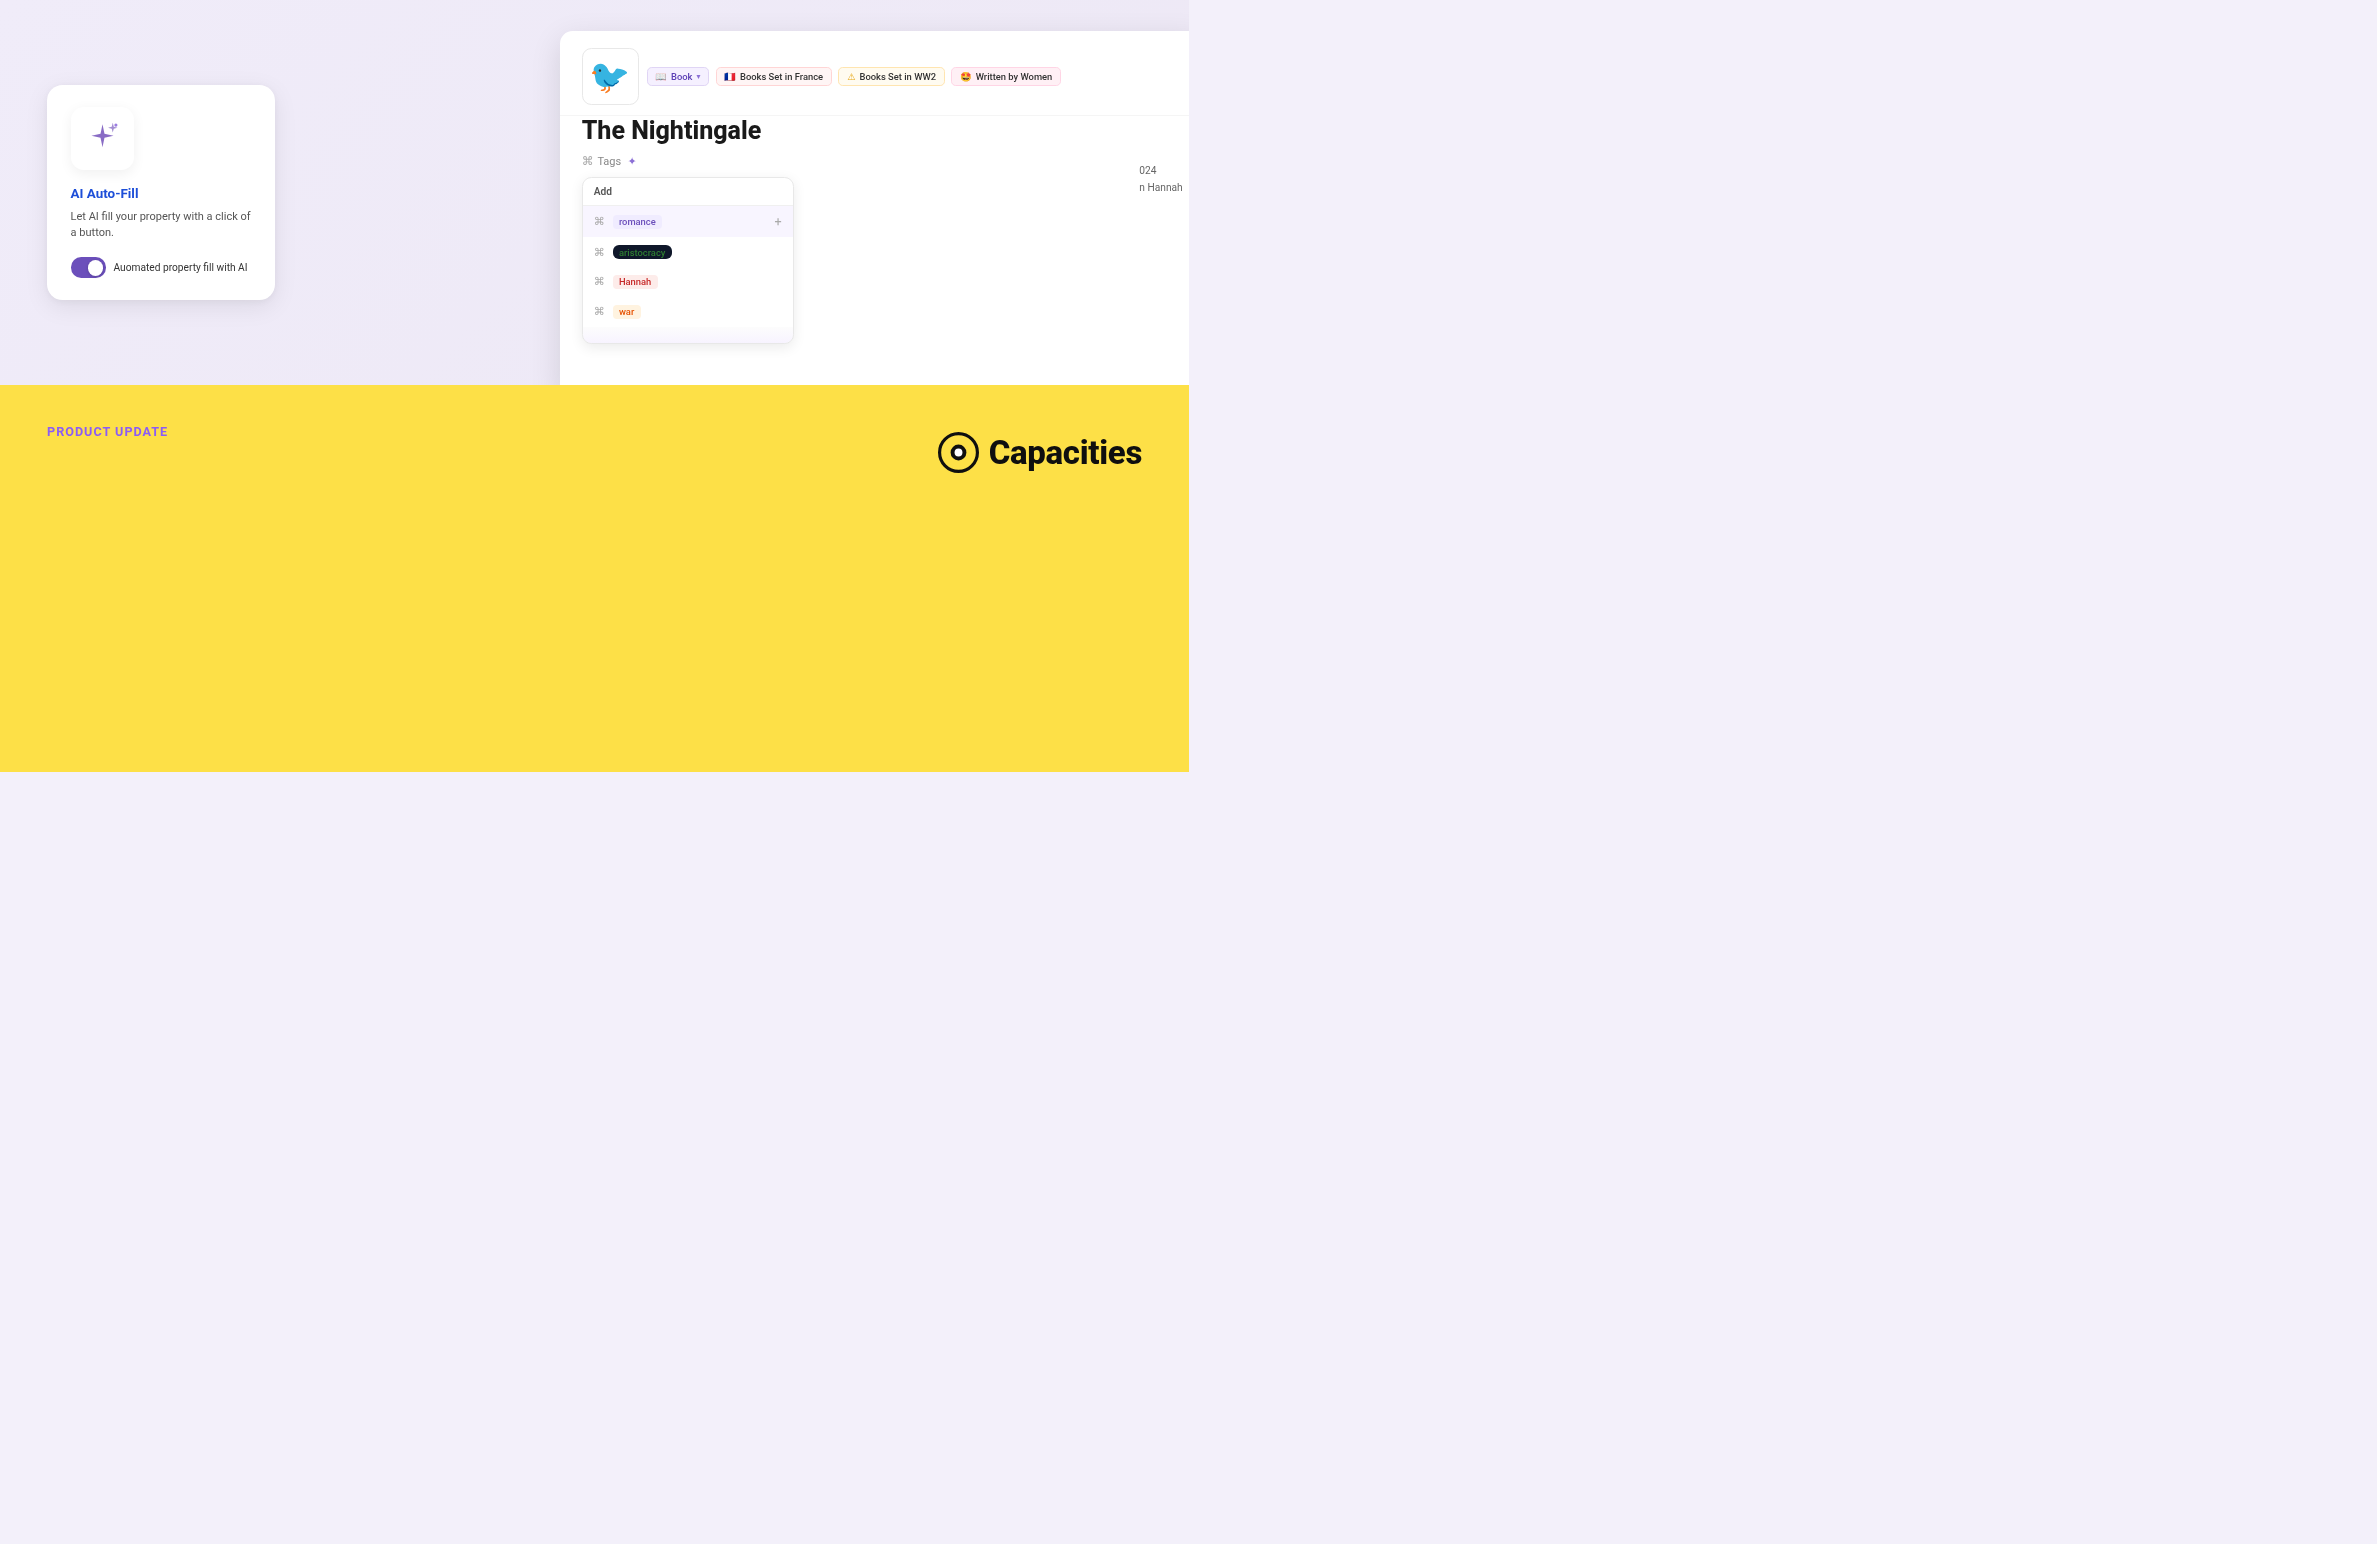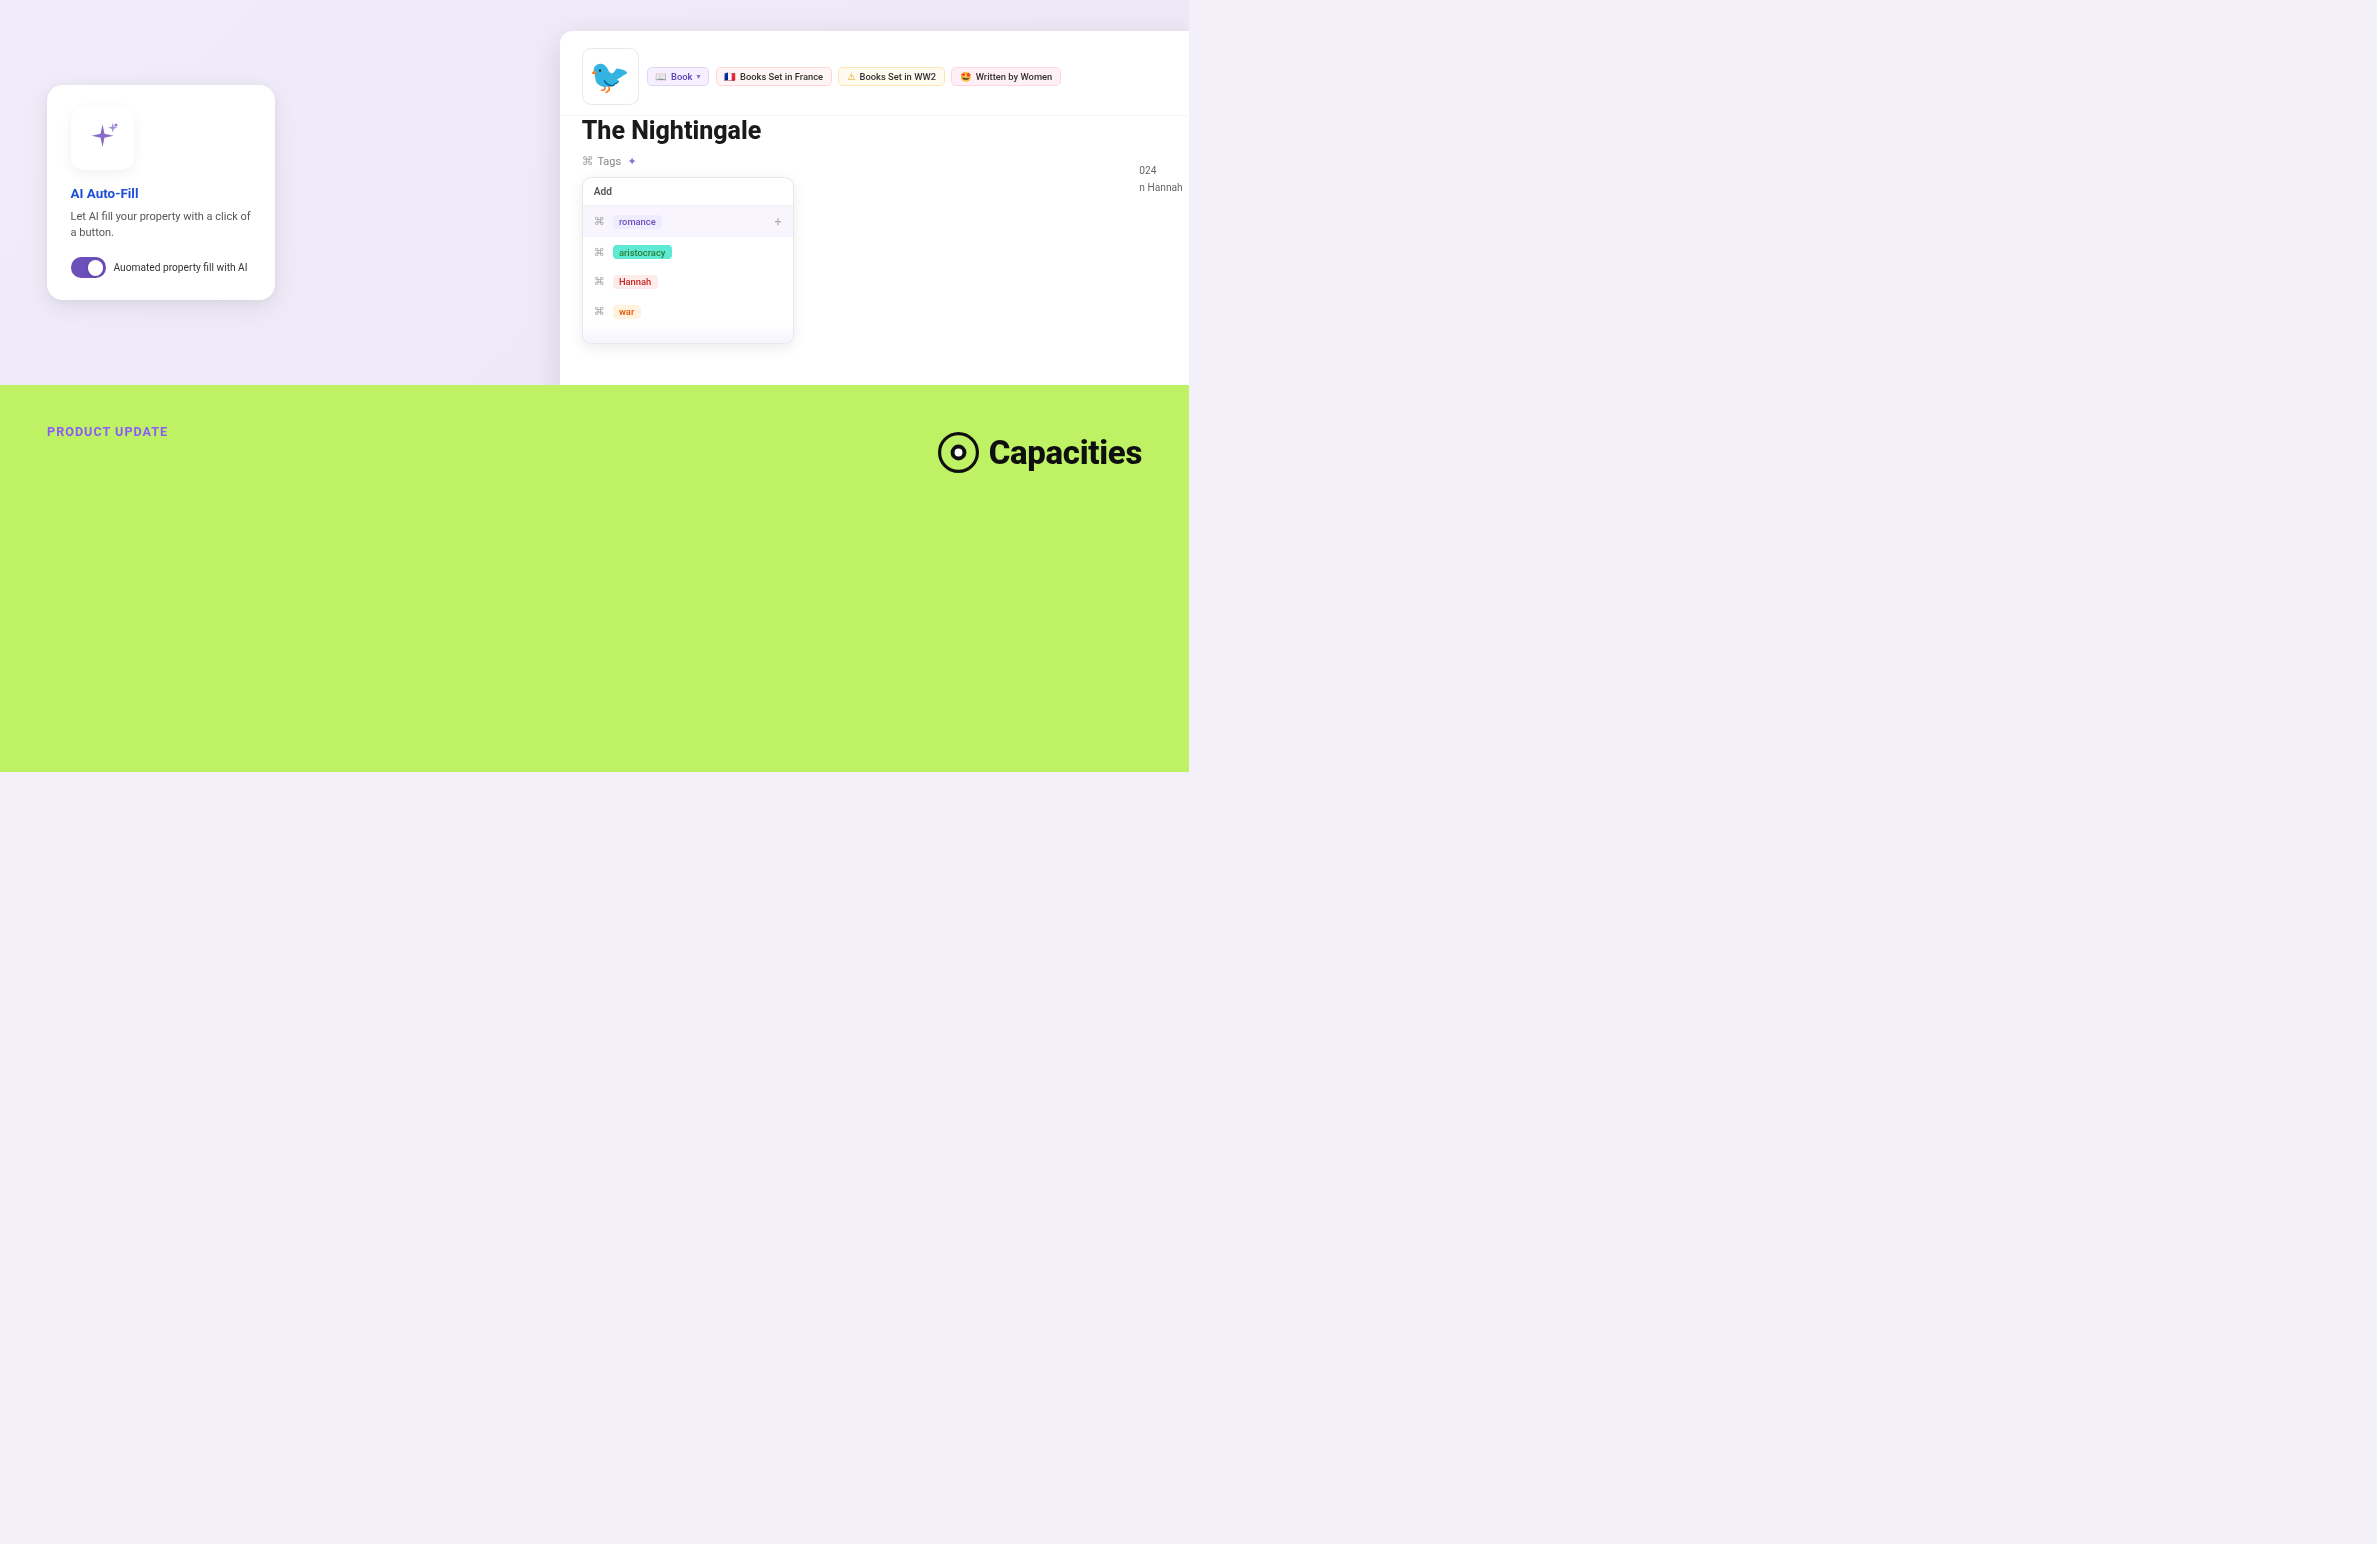--- a/index.html
+++ b/index.html
@@ -236,22 +236,23 @@
       font-size: 9.4px;
       font-weight: 500;
     }
 
     .badge-romance {
       background: #f0ecff;
       color: #6b4fbb;
     }
 
     .badge-aristocracy {
-      background: #5eead4;
+      background: #0f172a;
       color: #2e7d32;
+      border-radius: 6px;
     }
 
     .badge-france {
       background: #fdecea;
       color: #c62828;
     }
 
     .badge-war {
       background: #fff3e0;
       color: #e65100;
@@ -272,21 +273,21 @@
     }
 
     .side-field {
       margin-bottom: 6.3px;
     }
 
     
     .bottom-section {
       width: 100%;
       height: 387px;
-      background: #bef264;
+      background: #fde047;
       display: flex;
       align-items: flex-start;
       padding: 39px 47px 31px;
       position: relative;
     }
 
     .bottom-left {
       flex: 1;
     }
 

